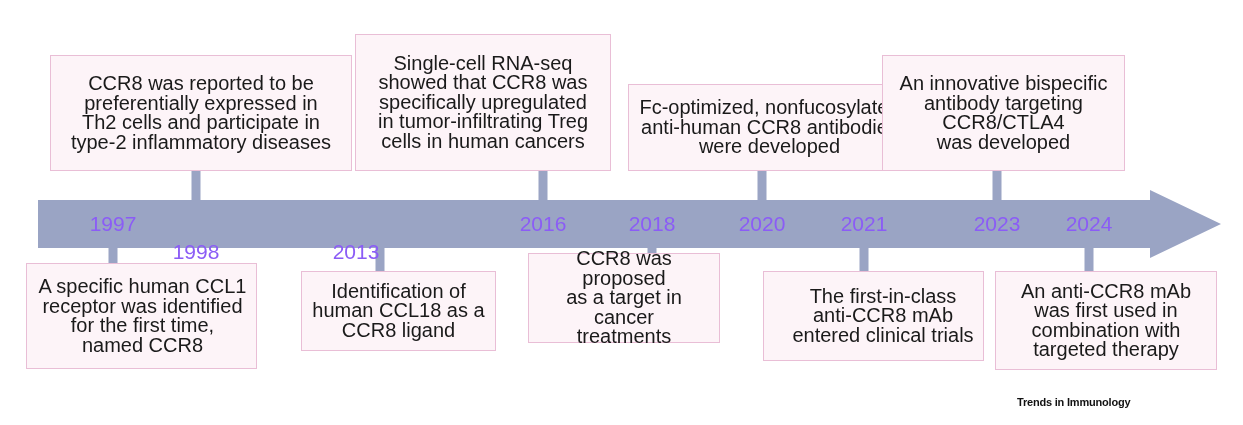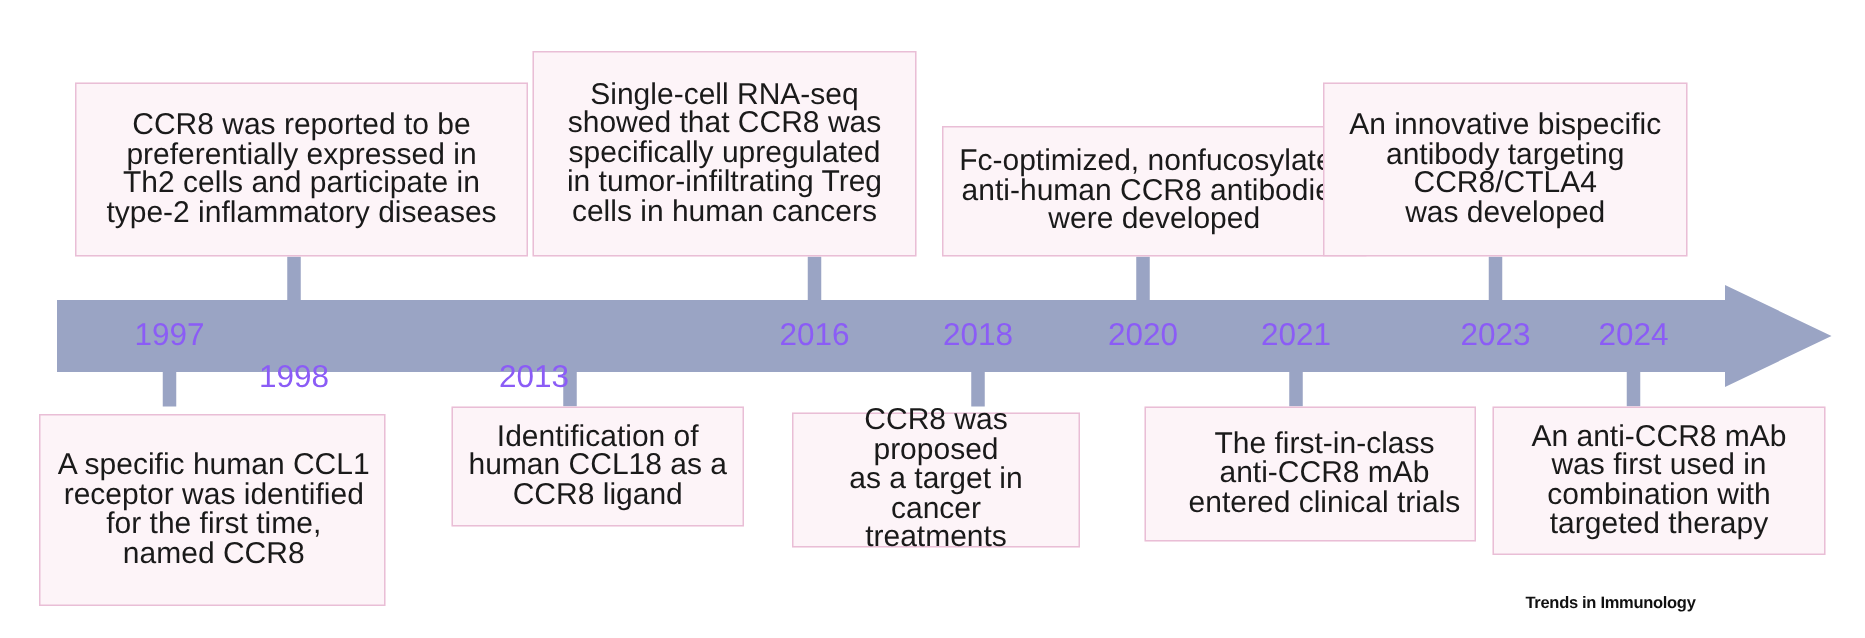--- a/index.html
+++ b/index.html
@@ -126,28 +126,28 @@
       <div class="evbox" style="left: 628px; top: 84px; width: 283px; height: 87px;">Fc-optimized, nonfucosylated
 anti-human CCR8 antibodies
 were developed</div>
       <div class="evbox" style="left: 882px; top: 55px; width: 243px; height: 116px;">An innovative bispecific
 antibody targeting
 CCR8/CTLA4
 was developed</div>
     </div>
 
   <div id="bottom-boxes">
-      <div class="evbox" style="left: 26px; top: 276px; width: 231px; height: 128px; padding-left: 10px;">A specific human CCL1
+      <div class="evbox" style="left: 26px; top: 263px; width: 231px; height: 106px; padding-left: 10px;">A specific human CCL1
 receptor was identified
 for the first time,
 named CCR8</div>
       <div class="evbox" style="left: 301px; top: 271px; width: 195px; height: 80px;">Identification of
 human CCL18 as a
 CCR8 ligand</div>
-      <div class="evbox" style="left: 528px; top: 275px; width: 192px; height: 90px;">CCR8 was proposed
+      <div class="evbox" style="left: 528px; top: 253px; width: 192px; height: 90px;">CCR8 was proposed
 as a target in cancer
 treatments</div>
       <div class="evbox" style="left: 763px; top: 271px; width: 221px; height: 90px; padding-left: 27px;">The first-in-class
 anti-CCR8 mAb
 entered clinical trials</div>
       <div class="evbox" style="left: 995px; top: 271px; width: 222px; height: 99px;">An anti-CCR8 mAb
 was first used in
 combination with
 targeted therapy</div>
     </div>

